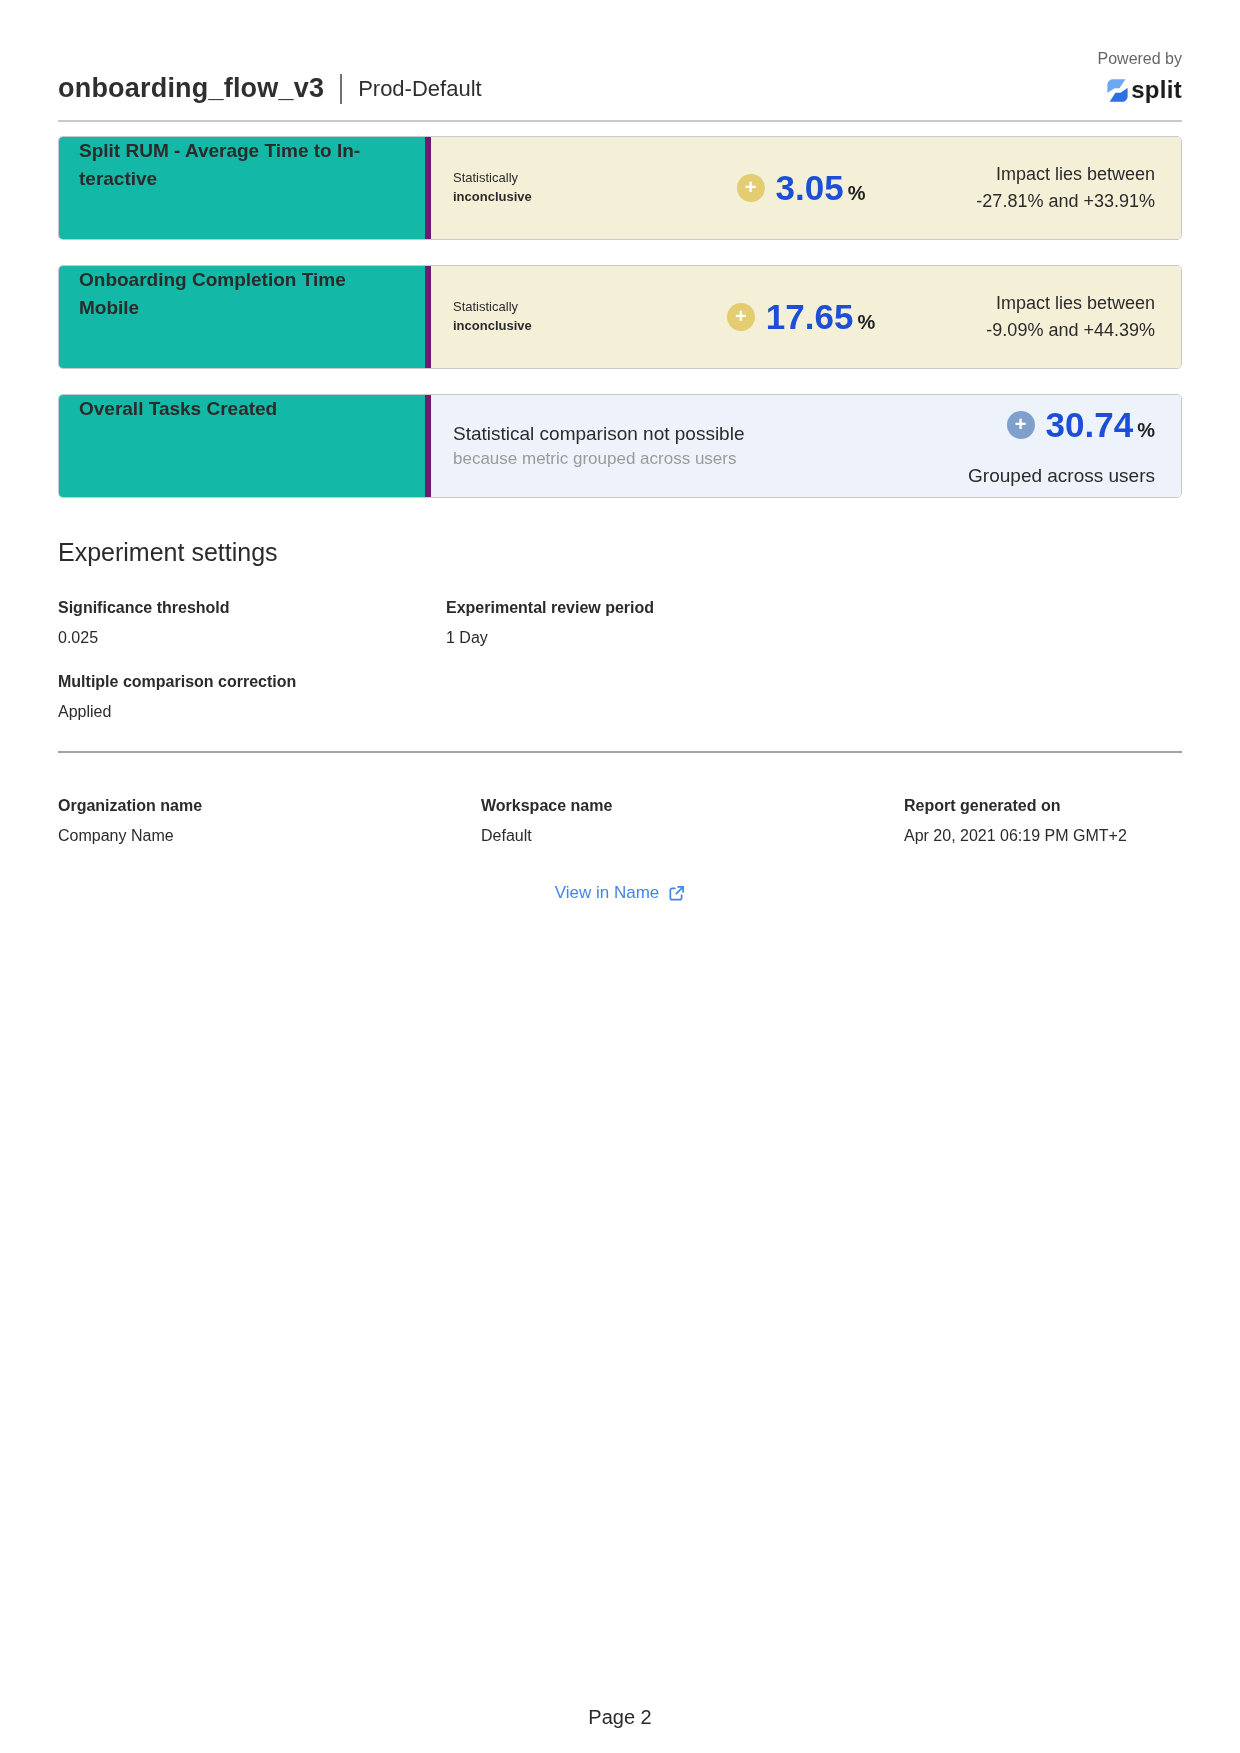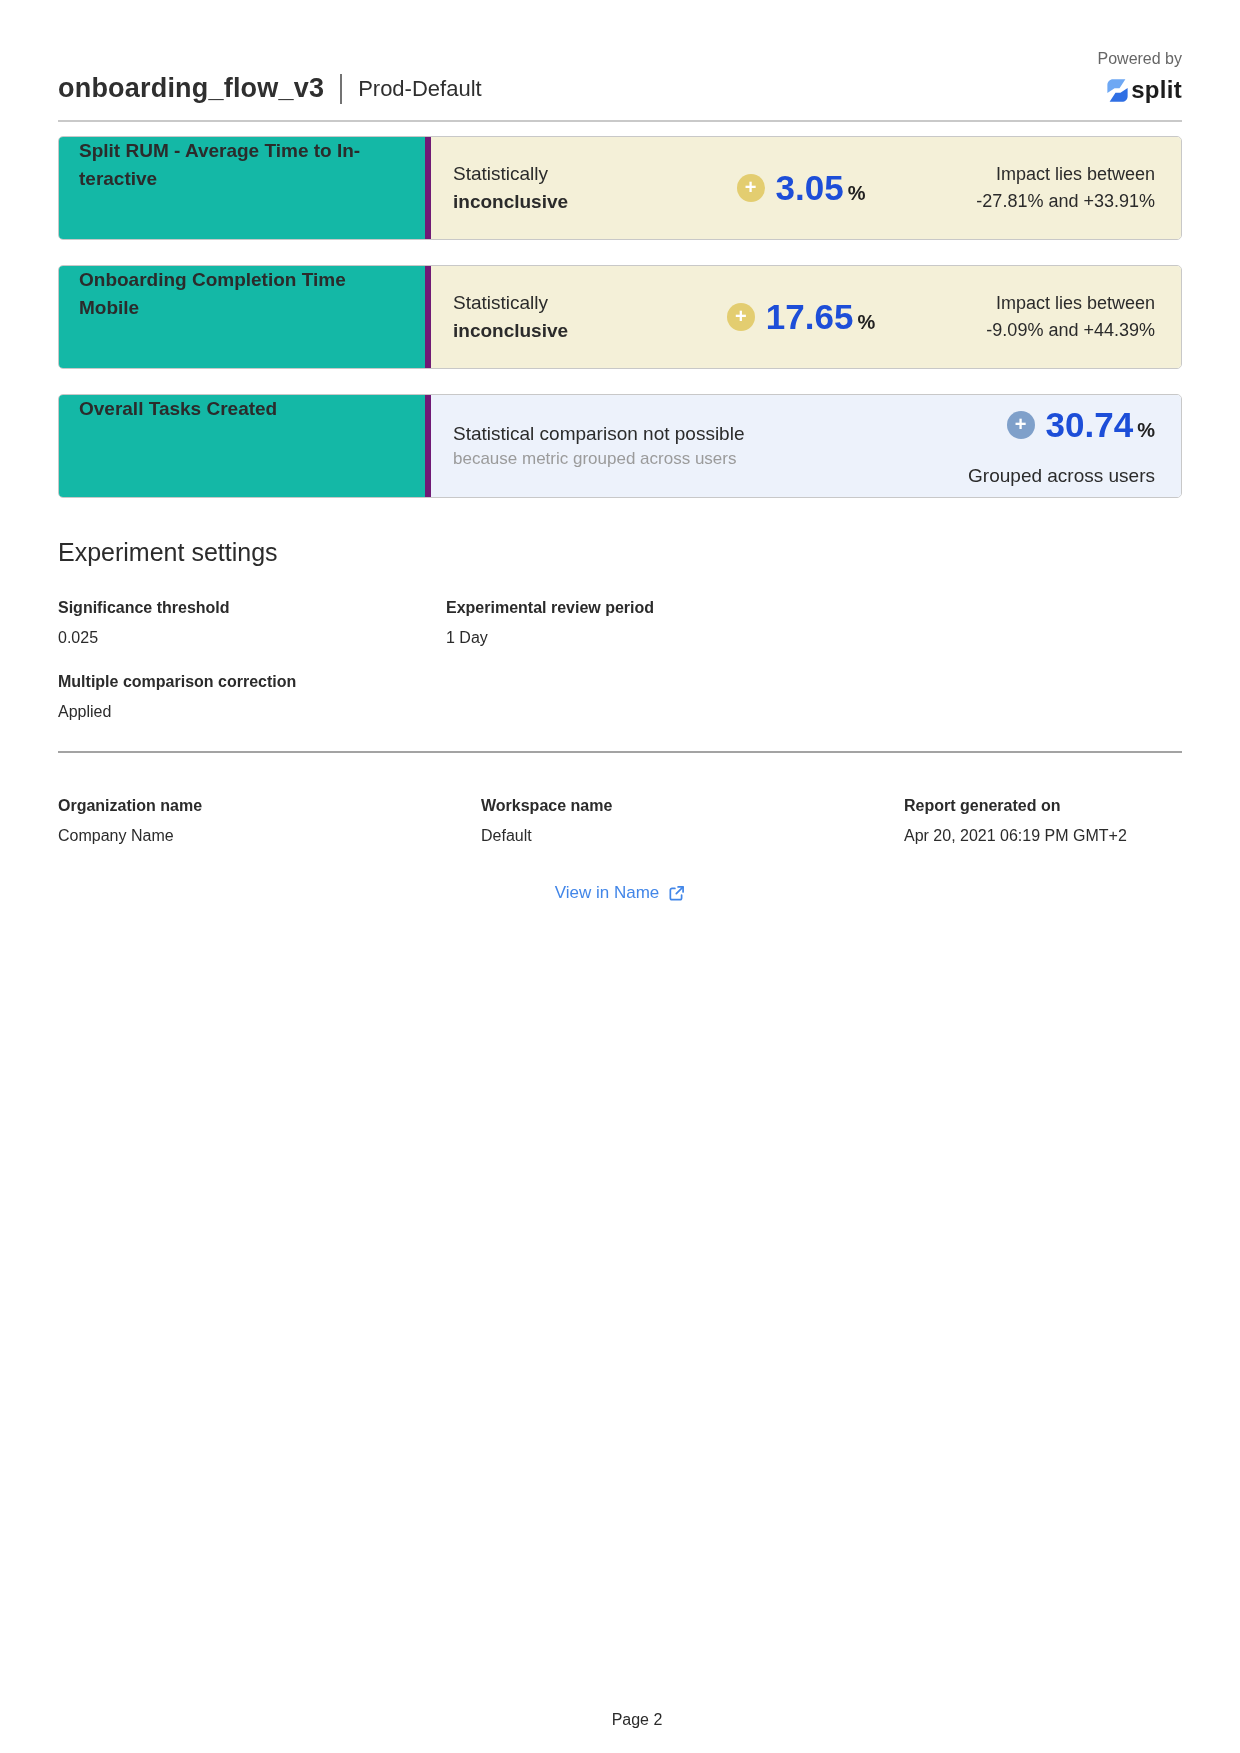--- a/index.html
+++ b/index.html
@@ -20,21 +20,21 @@
 
   
   .metric-card { display:flex; height:104px; border:1px solid #c8c8c8; border-radius:5px; overflow:hidden; margin-top:25px; background:#fff; }
   .metric-card.first { margin-top:14px; }
   .card-left { width:372px; background:#14b8a6; border-right:6px solid #701a75; display:flex; align-items:flex-start; padding:0 40px 0 20px; }
   .metric-name { font-size:19px; font-weight:700; color:#2b2b2b; line-height:1.45; hyphens:manual; }
   .card-right { flex:1; display:flex; align-items:center; }
   .card-right.yellow { background:#f4f0d8; }
   .card-right.blue { background:#edf2fb; }
 
-  .status-block { width:225px; padding-left:22px; font-size:19px; line-height:1.45; color:#2b2b2b; }
+  .status-block { width:225px; padding-left:22px; font-size:13px; line-height:1.45; color:#2b2b2b; }
   .status-line2 { font-weight:700; }
   .value-group { flex:1; display:flex; align-items:center; justify-content:center; gap:11px; }
   .plus-icon { width:28px; height:28px; border-radius:50%; color:#fff; display:inline-flex; align-items:center; justify-content:center; font-size:20px; font-weight:700; line-height:1; padding-bottom:2px; }
   .plus-icon.yellow { background:#e3cd70; }
   .plus-icon.blue { background:#7fa0ca; }
   .big-value { font-size:35px; font-weight:700; color:#1d4ed8; }
   .unit { font-size:20px; font-weight:600; color:#222; }
   .impact-block { width:235px; text-align:right; padding-right:26px; font-size:18px; line-height:1.5; color:#2b2b2b; }
 
   .nc-left { flex:1; padding-left:22px; }
@@ -49,21 +49,21 @@
   .grid3 { display:grid; grid-template-columns:388px 388px 1fr; margin-top:32px; }
   .field-label { font-size:16px; font-weight:700; color:#2b2b2b; }
   .field-value { font-size:16px; color:#2b2b2b; margin-top:12px; }
   .grid3.row2 { margin-top:26px; }
   .divider { border-top:2px solid #a3a3a3; margin-top:30px; }
   .grid3.info { margin-top:44px;gap:35px; }
 
   
   .link-row { margin-top:38px; text-align:center; }
   .view-link { display:inline-flex; align-items:center; gap:9px; color:#4286e8; font-size:17px; text-decoration:none; cursor:pointer; }
-  .page-num { position:absolute; left:75px; width:1124px; bottom:24px; text-align:center; font-size:16px; color:#2b2b2b; }
+  .page-num { position:absolute; left:58px; width:1124px; bottom:24px; text-align:center; font-size:20px; color:#2b2b2b; }
 </style>
 </head>
 <body>
 
 <div class="page">
   <div class="content">
 
     <div class="header">
       <div class="title-row">
         <span class="exp-name">onboarding_flow_v3</span>

